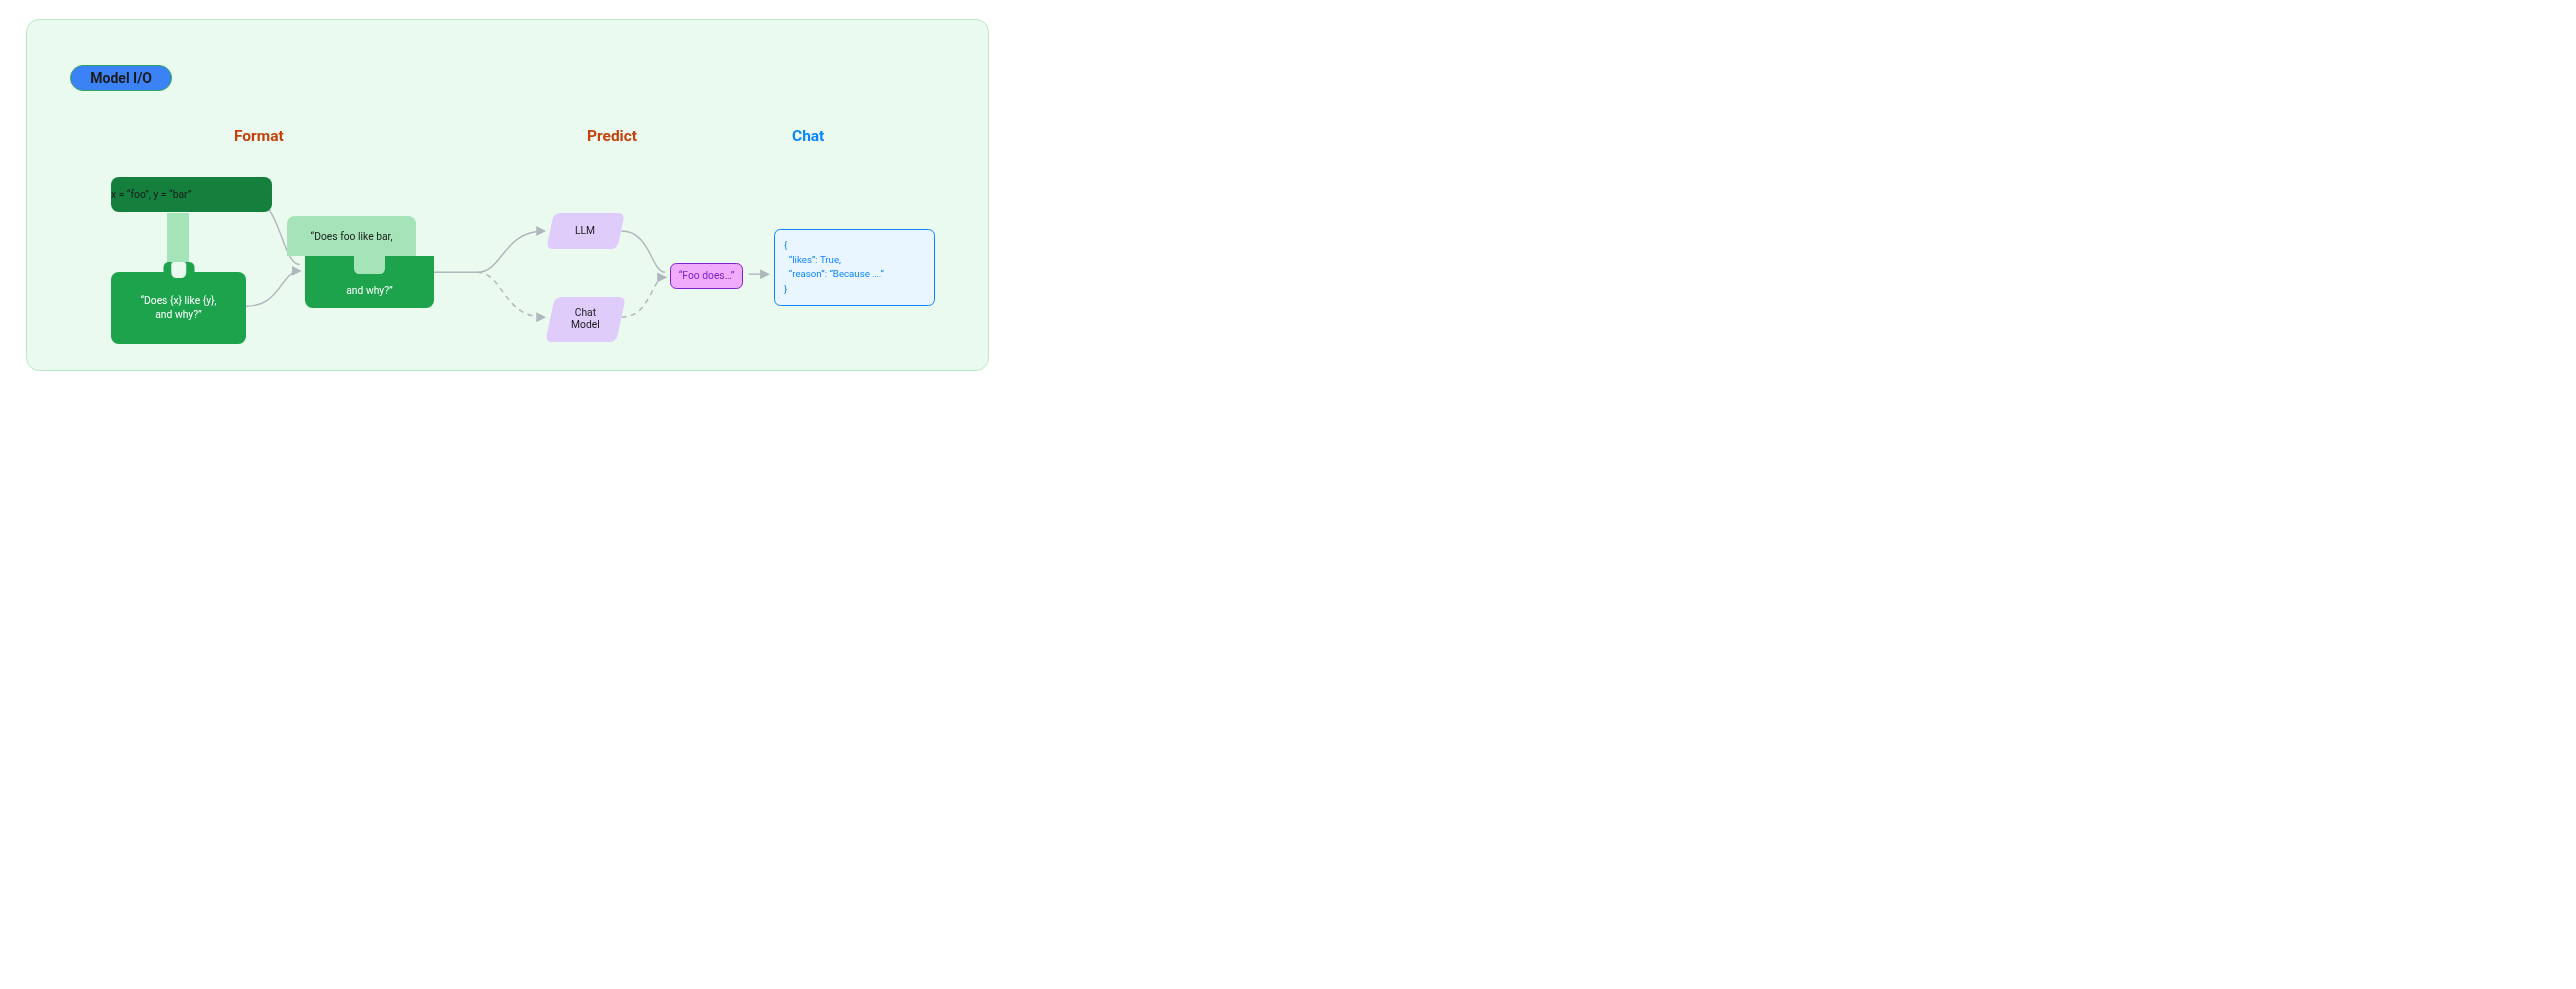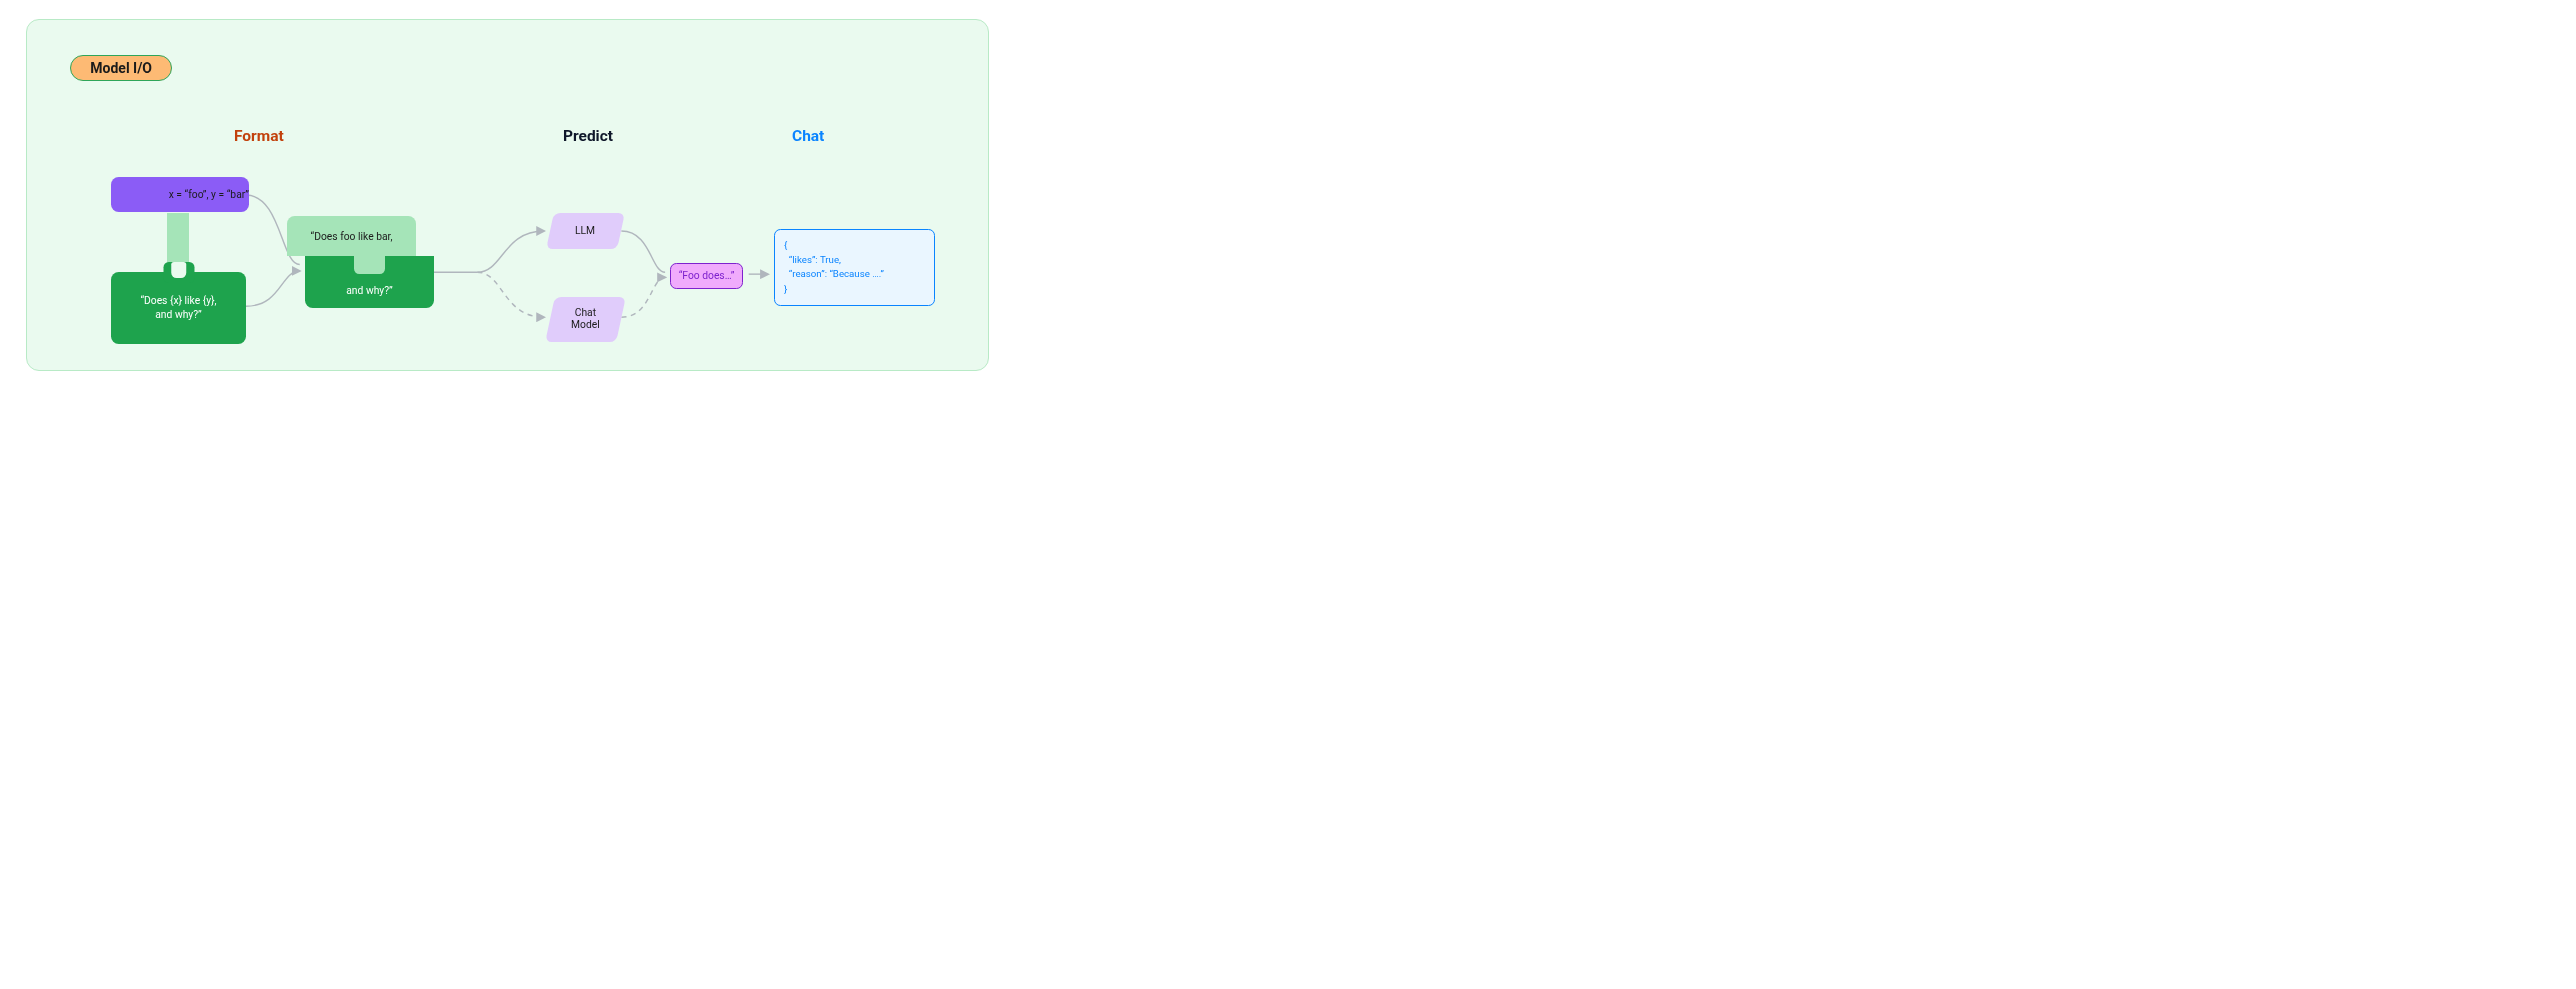--- a/index.html
+++ b/index.html
@@ -1,36 +1,36 @@
 <!DOCTYPE html>
 <html style="font-size:10.3px"><head>
 <meta charset="utf-8">
 <style>
 html,body{margin:0;padding:0}
 body{font-family:-apple-system,BlinkMacSystemFont,"Segoe UI",Roboto,Helvetica,Arial,sans-serif;
      width:1015px;height:390px;position:relative;background:#fff}
 .panel{position:absolute;left:26px;top:19.3px;right:26px;bottom:19.3px;
        background:#eafaef;border:0.6px solid #b8eac6;border-radius:13px}
-.badge{position:absolute;left:43px;top:35px;
-       padding:3.9px 19.3px;background:#fdba74;border:1.3px solid #2fa55a;border-radius:19.3px;
+.badge{position:absolute;left:43px;top:45px;
+       padding:3.9px 19.3px;background:#3b82f6;border:1.3px solid #2fa55a;border-radius:19.3px;
        font-weight:700;font-size:14px;color:#1b1b1b}
 .h-sec{position:absolute;top:107px;font-weight:700;font-size:15.5px}
 #h-format{left:207px;color:#c2410c}
-#h-predict{left:536px;color:#0f172a}
+#h-predict{left:560px;color:#c2410c}
 #h-parse{left:765px;color:#0a84ff}
 
 
 svg.flow{position:absolute;left:0;top:0;width:100%;height:100%;pointer-events:none}
 
 
 .node{position:absolute;font-size:10.3px;text-align:center;box-sizing:border-box}
 
 
-#in-top{left:84px;top:157px;width:138px;height:35px;background:#8b5cf6;border-radius:7.7px;
-        display:flex;align-items:center;justify-content:flex-end;color:#1b1b1b}
+#in-top{left:84px;top:157px;width:161px;height:35px;background:#15803d;border-radius:7.7px;
+        display:flex;align-items:center;justify-content:flex-start;color:#1b1b1b}
 #in-bot{left:84px;top:252px;width:135px;height:72px;background:#1ea34d;border-radius:7.7px;
         color:#fff;display:flex;flex-direction:column;justify-content:center;line-height:1.4}
 #in-bot::before{content:"";position:absolute;left:50%;top:-10.3px;transform:translateX(-50%);
         width:31px;height:20.6px;background:#1ea34d;border-radius:5.2px}
 #in-bot::after{content:"";position:absolute;left:50%;top:-10.3px;transform:translateX(-50%);
         width:15.5px;height:15.5px;background:#eafaef;border-radius:2.6px 2.6px 5.2px 5.2px}
 
 
 #t-conn{left:140px;top:193px;width:22px;height:59px;background:#a5e4b8;border-radius:0 0 3.9px 3.9px}
 .node#t-conn::after{}

